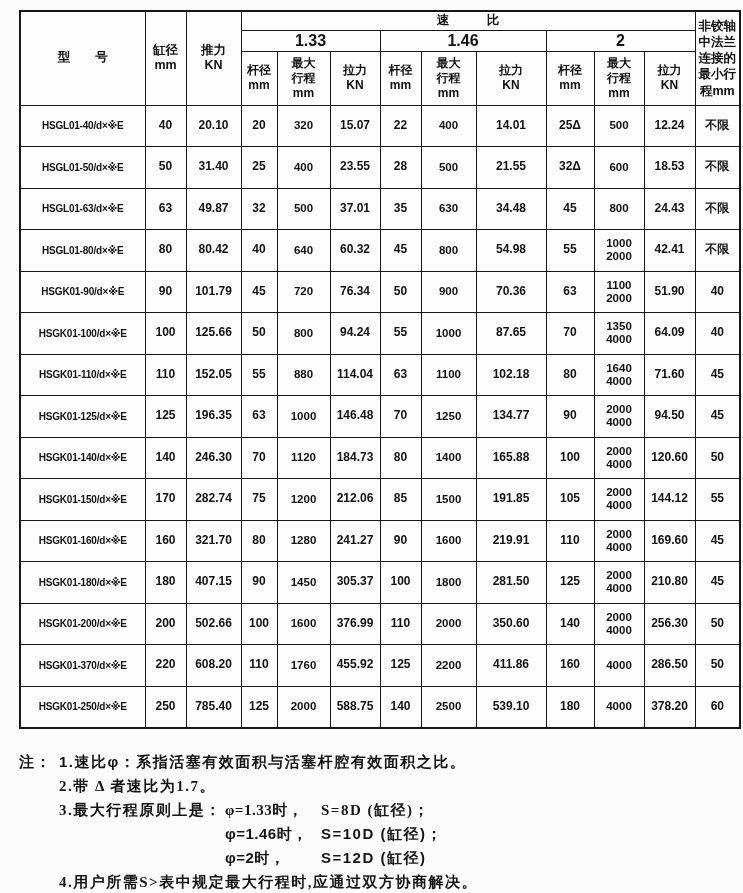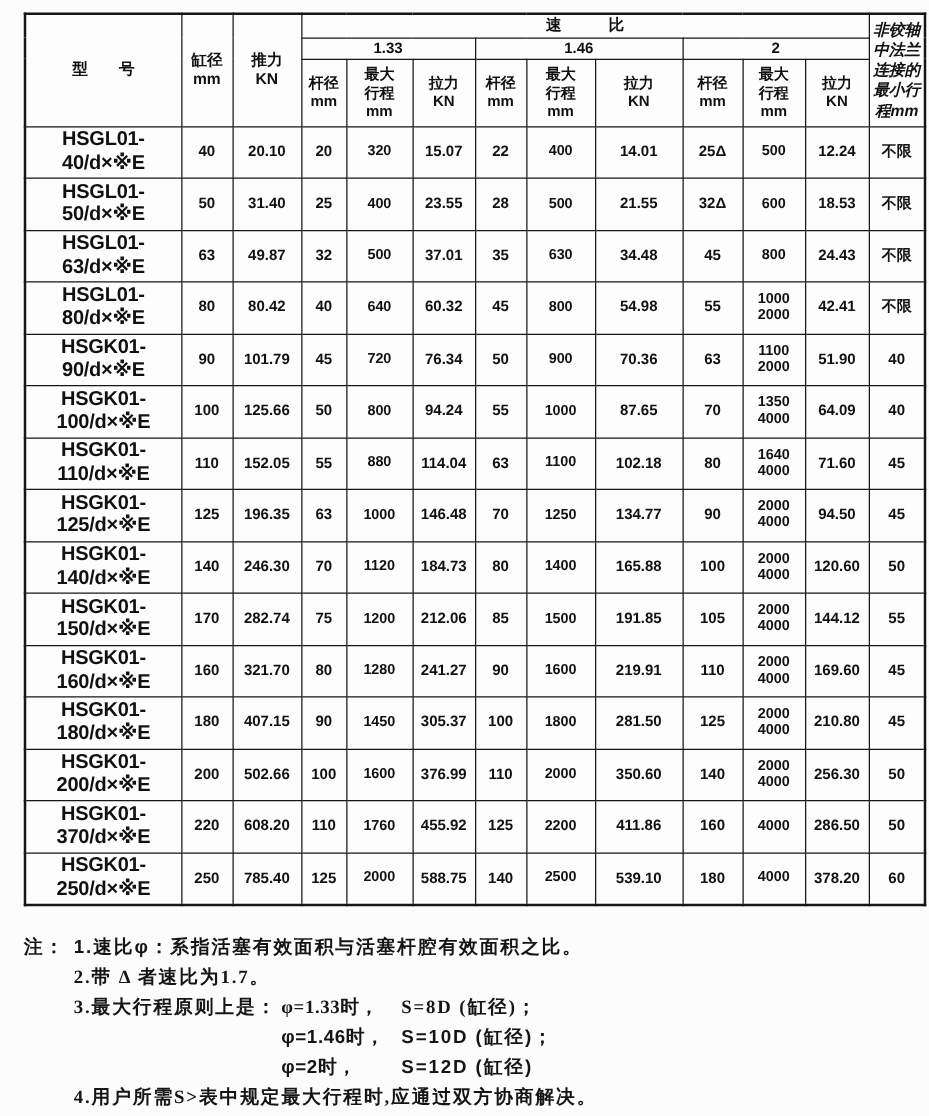--- a/index.html
+++ b/index.html
@@ -23,25 +23,25 @@
     border:1px solid #161616;
     text-align:center;
     vertical-align:middle;
     padding:0;
     font-weight:bold;
     white-space:pre-line;
     overflow:hidden;
   }
   th{font-size:12px;line-height:1.25;margin-top:36px;}
   tr.h1{height:19px;} tr.h1 th{font-size:12.5px;}
-  tr.h2{height:17px;} tr.h2 th{font-size:12px;}
+  tr.h2{height:17px;} tr.h2 th{font-size:16px;}
   tr.h3{height:54px;padding-left:32px;}
   td{font-size:12px;line-height:1.15;}
-  td.model{font-size:16px;letter-spacing:-0.2px;}
-  th.minstroke{font-size:11.5px;line-height:1.3;padding:0 2px;font-style:italic;}
+  td.model{font-size:10px;letter-spacing:-0.2px;}
+  th.minstroke{font-size:11.5px;line-height:1.3;padding:0 2px;}
   td.stroke{font-size:11.5px;}
   tbody tr{height:41.5px;}
 
   .notes{
     margin-top:21px;
     font-weight:bold;
     font-size:15px;
     line-height:24px;
     letter-spacing:1.5px;
     color:#151515;

